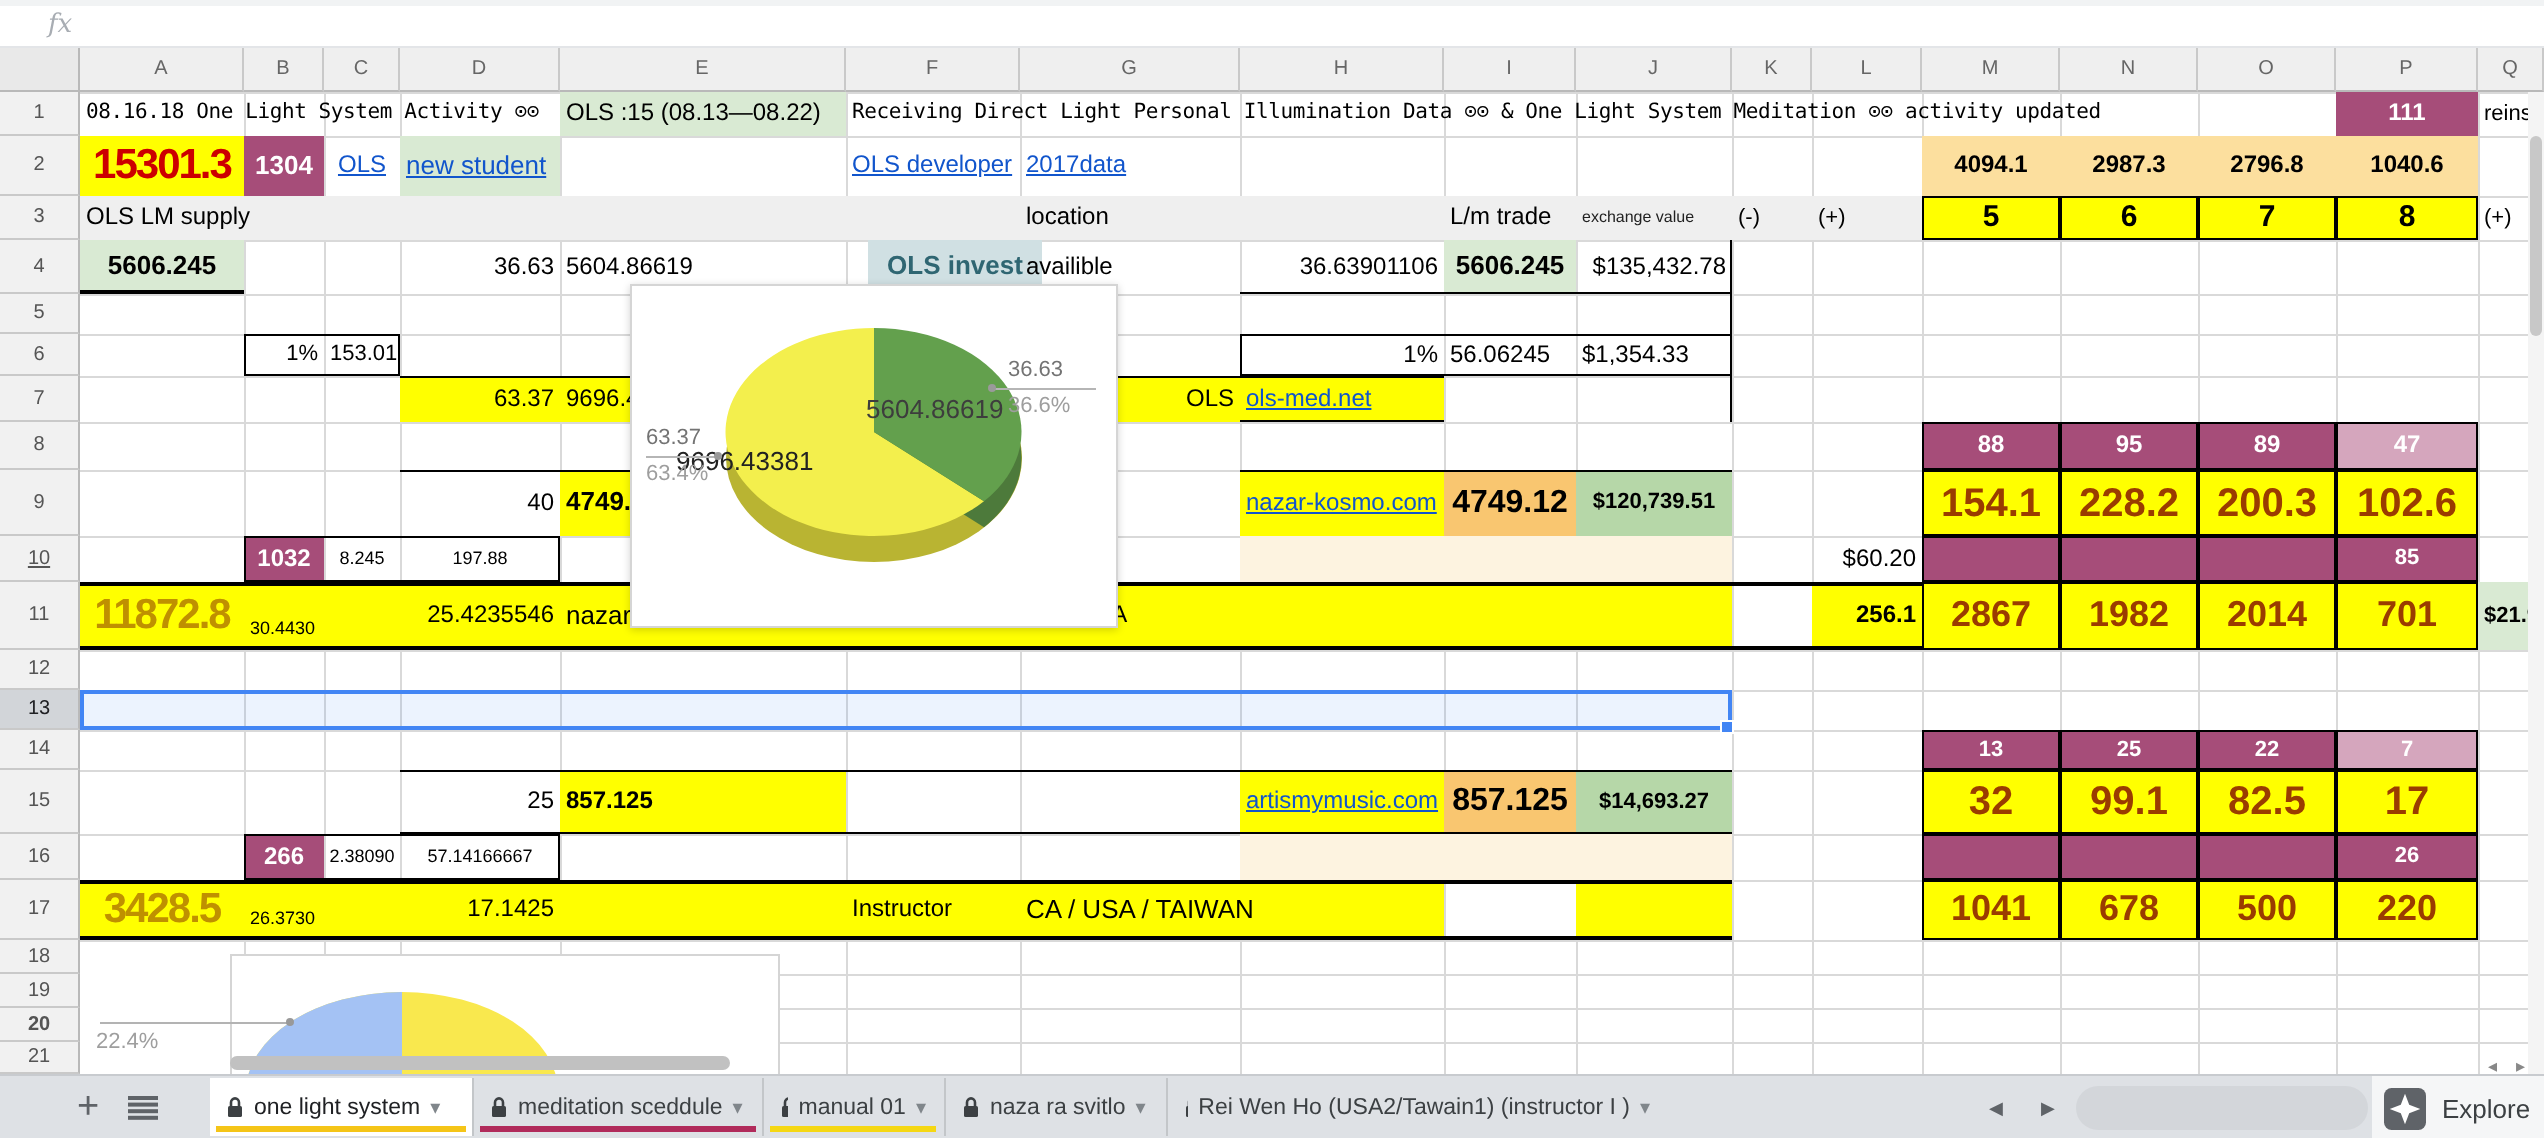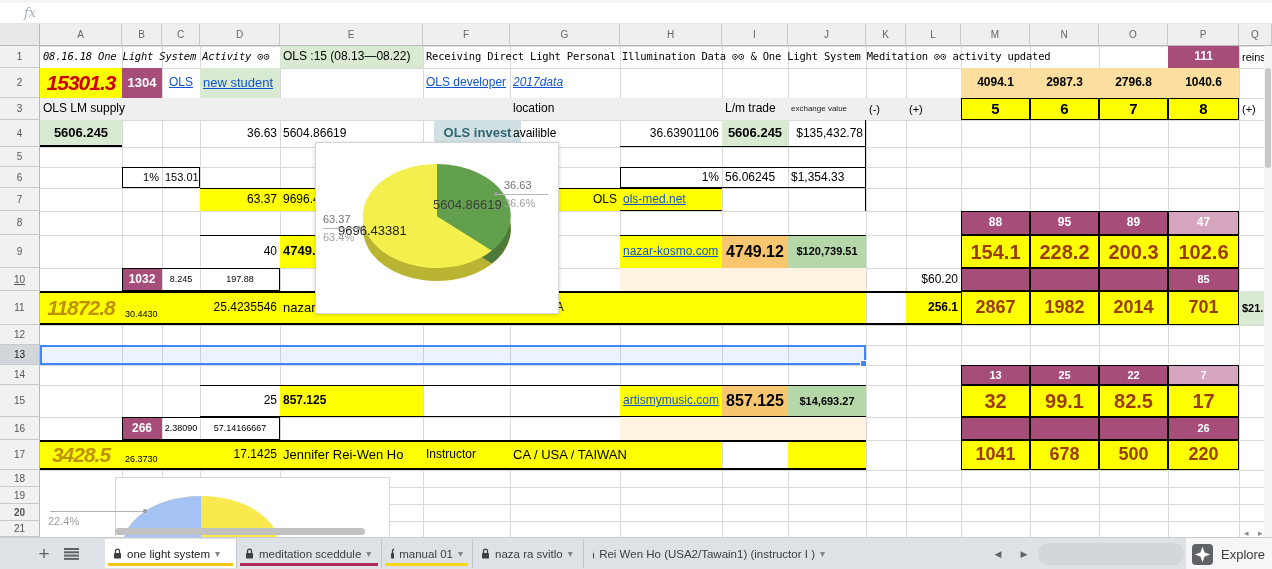--- a/index.html
+++ b/index.html
@@ -1,20 +1,20 @@
 <!DOCTYPE html>
 <html><head>
 <meta charset="utf-8">
 <style>
   html,body{margin:0;padding:0;background:#fff}
   #screen{position:relative;width:1272px;height:569px;overflow:hidden;background:#fff;font-family:"Liberation Sans",sans-serif}
   .abs{position:absolute;box-sizing:border-box}
   .cell{position:absolute;box-sizing:border-box;display:flex;align-items:center;padding:0 3px;font:11px/1.1 "Liberation Sans",sans-serif;color:#000;white-space:nowrap;overflow:hidden;z-index:3}
   .bgc{z-index:2}
-  .r{justify-content:flex-end}.c{justify-content:center}.b{font-weight:bold}.i{font-style:italic}
+  .r{justify-content:flex-end}.c{justify-content:center}.b{font-weight:bold}.i{}
   .ov{overflow:visible}
   .lk{color:#1155cc;text-decoration:underline}
   .mono{font-family:"DejaVu Sans Mono",monospace;font-size:10.5px;letter-spacing:-0.2px}
   .s9{font-size:9px}.s8{font-size:8px;color:#222}
   .f12{font-size:12px}.f13{font-size:13px}.f15{font-size:15px}.f16{font-size:16px}.f18{font-size:18px}.f20{font-size:20px}
   .big{font-size:21px;letter-spacing:-1px}
   .red{color:#cc0000}.gold{color:#bf9000}.brn{color:#9a3c00}.wht{color:#fff}.teal{color:#2f6672}
   .bb{border:1px solid #000}
   .line{position:absolute;background:#000;z-index:4}
   .ch{position:absolute;top:24px;height:22px;background:#efefef;border-right:1px solid #c9c9c9;border-bottom:1px solid #b9b9b9;color:#666;font:10px "Liberation Sans",sans-serif;display:flex;align-items:center;justify-content:center;box-sizing:border-box;z-index:3}
@@ -258,21 +258,20 @@
   <div class="cell bgc bb" style="left:1099px;top:417px;width:69px;height:23px;background:#a64d79"></div>
   <div class="cell bgc bb c b wht" style="left:1168px;top:417px;width:71px;height:23px;background:#a64d79">26</div>
 
   <div class="abs" style="left:40px;top:442px;width:682px;height:26px;background:#ffff00;z-index:2"></div>
   <div class="abs" style="left:788px;top:442px;width:78px;height:26px;background:#ffff00;z-index:2"></div>
   <div class="line" style="left:40px;top:440px;width:826px;height:2px"></div>
   <div class="line" style="left:40px;top:468px;width:826px;height:2px"></div>
   <div class="cell c b i big gold" style="left:40px;top:442px;width:82px;height:26px">3428.5</div>
   <div class="cell s9" style="left:122px;top:446px;width:40px;height:22px;align-items:flex-end;padding-bottom:3px">26.3730</div>
   <div class="cell r f12" style="left:200px;top:442px;width:80px;height:26px">17.1425</div>
-  <div class="cell f13" style="left:280px;top:442px;width:143px;height:26px">Jennifer Rei-Wen Ho</div>
   <div class="cell f12" style="left:423px;top:442px;width:87px;height:26px">Instructor</div>
   <div class="cell f13 ov" style="left:510px;top:442px;width:110px;height:26px">CA / USA / TAIWAN</div>
   <div class="cell bgc bb c b f18 brn" style="left:961px;top:440px;width:69px;height:30px;background:#ffff00">1041</div>
   <div class="cell bgc bb c b f18 brn" style="left:1030px;top:440px;width:69px;height:30px;background:#ffff00">678</div>
   <div class="cell bgc bb c b f18 brn" style="left:1099px;top:440px;width:69px;height:30px;background:#ffff00">500</div>
   <div class="cell bgc bb c b f18 brn" style="left:1168px;top:440px;width:71px;height:30px;background:#ffff00">220</div>
 
   <div class="chartbox" style="left:315px;top:142px;width:242px;height:170px">
     <svg width="242" height="170" viewBox="0 0 242 170">
       <ellipse cx="121" cy="86" rx="74" ry="52" fill="#b9b432"></ellipse>

